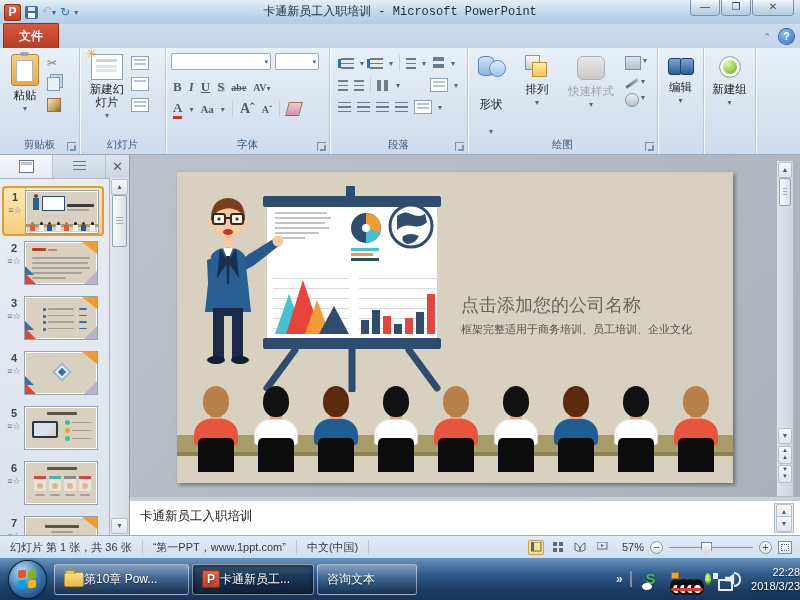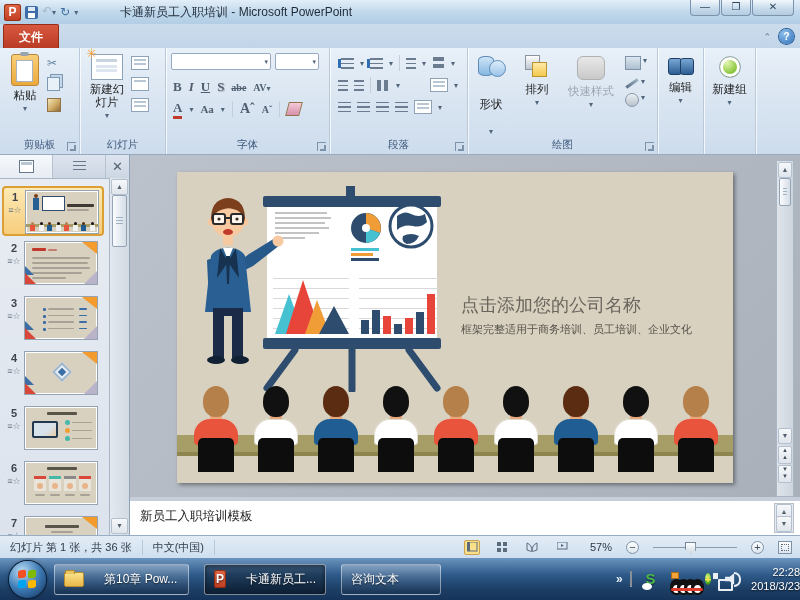--- a/index.html
+++ b/index.html
@@ -12,29 +12,29 @@
     background:linear-gradient(#e3eef8,#bed7eb 55%,#b2cde5);border-bottom:1px solid #a9c2d8;}
   .qat{position:absolute;left:4px;top:2px;display:flex;align-items:center;gap:4px;height:20px;}
   .ppticon{width:17px;height:17px;border-radius:3px;background:linear-gradient(#e06a4a,#c03c20);
     color:#fff;font-weight:bold;font-size:12px;text-align:center;line-height:17px;box-shadow:0 0 0 1px #933016 inset;}
   .saveicon{width:13px;height:13px;border-radius:2px;background:#3e6da8;position:relative;}
   .saveicon::before{content:"";position:absolute;left:3px;top:1px;width:7px;height:4px;background:#dfe8f2;}
   .saveicon::after{content:"";position:absolute;left:3px;bottom:1px;width:7px;height:5px;background:#fff;}
   .qglyph{font-size:12px;line-height:14px;}
   .undo{color:#a8b9c9;} .redo{color:#3f6f9f;} .qdrop{color:#51667c;font-size:8px;}
   .wintitle{position:absolute;left:120px;right:120px;top:0;height:24px;line-height:24px;
-    text-align:left;color:#1f2b38;font-size:12px;white-space:nowrap;overflow:hidden;}
+    text-align:center;color:#1f2b38;font-size:12px;white-space:nowrap;overflow:hidden;font-family:Liberation Mono, monospace;}
   .winbtns{position:absolute;right:6px;top:0;display:flex;}
   .winbtn{width:28px;height:15px;margin-left:1px;border:1px solid #7a93ac;border-top:none;
     border-radius:0 0 4px 4px;background:linear-gradient(#f2f7fc,#c6d9ea 60%,#b4cce1);
     color:#2e4860;font-size:10px;line-height:13px;text-align:center;}
   .winbtn.close{width:40px;}
   
   .tabrow{position:absolute;left:0;top:24px;width:800px;height:24px;
-    background:linear-gradient(#ccdcec,#c2d5e8);display:flex;align-items:center;padding-left:3px;box-sizing:border-box;}
+    background:linear-gradient(#ccdcec,#c2d5e8);display:flex;align-items:flex-end;padding-left:3px;box-sizing:border-box;}
   .filetab{background:linear-gradient(#d8583f,#b93a24);border:1px solid #962d18;border-bottom:none;
     color:#fff;font-weight:bold;padding:4px 15px 3px;border-radius:2px 2px 0 0;margin-right:8px;}
   .rtab{padding:4px 12px 3px;color:#1d3a5f;}
   .rtab.active{background:linear-gradient(#ffffff,#eef4fa);border:1px solid #b4c6d8;border-bottom:none;
     border-radius:2px 2px 0 0;color:#222;}
   .tabrow-right{position:absolute;right:6px;top:5px;display:flex;gap:8px;align-items:center;}
   .collapse{color:#5a7possible}{}
   .collapse{color:#5a7594;font-size:9px;}
   .helpbtn{width:15px;height:15px;border-radius:50%;background:radial-gradient(circle at 35% 30%,#8fc0ee,#2f6eb5);
     color:#fff;font-size:10px;font-weight:bold;text-align:center;line-height:15px;box-shadow:0 0 0 1px #2a5d96;}
@@ -134,44 +134,44 @@
   .person .chair{position:absolute;left:5px;top:52px;width:36px;height:34px;background:#0d0d0d;border-radius:5px 5px 0 0;}
   .vscroll{position:absolute;right:6px;top:5px;bottom:0;width:18px;background:linear-gradient(90deg,#dfe4ea,#cdd5de);border:1px solid #aab6c4;box-sizing:border-box;}
   .dbl{position:absolute;left:1px;right:1px;height:16px;text-align:center;font-size:6px;line-height:7px;color:#44505c;background:linear-gradient(#f6f8fa,#dfe5ec);border:1px solid #b4c0cd;border-radius:2px;}
   
   .notes{position:absolute;left:130px;top:497px;width:670px;height:38px;background:#fff;border-top:4px solid #c5ced9;box-sizing:border-box;}
   .notes-text{position:absolute;left:10px;top:7px;font-size:12.5px;color:#1a1a1a;}
   .nscroll{position:absolute;right:6px;top:2px;bottom:2px;width:18px;background:#e7ebf0;border:1px solid #b6c0cc;}
   
   .statusbar{position:absolute;left:0;top:535px;width:800px;height:23px;background:linear-gradient(#e2ecf6,#cfdfef);border-top:1px solid #98aec5;display:flex;align-items:center;font-size:11px;color:#2e3a46;box-sizing:border-box;}
   .sseg{padding:0 10px;border-right:1px solid #b7c6d6;height:15px;line-height:15px;}
-  .sbright{margin-left:auto;display:flex;align-items:center;gap:14px;padding-right:8px;}
+  .sbright{margin-left:auto;display:flex;align-items:center;gap:6px;padding-right:8px;}
   .vicon{width:16px;height:15px;display:flex;align-items:center;justify-content:center;border-radius:2px;}
   .vicon.active{background:#fbe08c;border:1px solid #caa34c;box-sizing:border-box;}
   .zbtn{width:13px;height:13px;border-radius:50%;border:1px solid #7e93a8;background:linear-gradient(#fdfefe,#dde6ee);
     color:#44505c;font-size:11px;line-height:11px;text-align:center;box-sizing:border-box;}
   .ztrack{position:relative;width:84px;height:13px;}
   .ztrack::before{content:"";position:absolute;left:0;right:0;top:6px;height:1px;background:#8b99a8;}
   .ztrack::after{content:"";position:absolute;left:50%;top:3px;width:1px;height:7px;background:#8b99a8;}
   .zthumb{position:absolute;left:32px;top:1px;width:9px;height:11px;background:linear-gradient(#fdfefe,#ccd6e0);border:1px solid #74879b;clip-path:polygon(0 0,100% 0,100% 60%,50% 100%,0 60%);}
   .fitbtn{width:14px;height:13px;border:1px solid #7e93a8;background:linear-gradient(#fdfefe,#dde6ee);position:relative;box-sizing:border-box;}
   .fitbtn::after{content:"";position:absolute;inset:2px;border:1px dotted #5a6b7c;}
   
   .taskbar{position:absolute;left:0;top:558px;width:800px;height:42px;
     background:linear-gradient(#6b94bd,#2e5a8a 40%,#1c3e64 75%,#16335a);display:flex;align-items:center;}
   .orb{position:relative;width:37px;height:37px;margin:0 8px 0 9px;border-radius:50%;
     background:radial-gradient(circle at 35% 28%,#b8dcf4,#3c79b4 50%,#123258);box-shadow:0 0 4px rgba(0,0,0,.5),0 0 0 1px #0c2742;}
   .orb i{position:absolute;width:8px;height:8px;border-radius:2px;}
   .orb i:nth-child(1){left:9px;top:9px;background:#f25022;transform:skewY(-6deg);}
   .orb i:nth-child(2){left:19px;top:9px;background:#7fba00;transform:skewY(-6deg);}
   .orb i:nth-child(3){left:9px;top:19px;background:#00a4ef;transform:skewY(-6deg);}
   .orb i:nth-child(4){left:19px;top:19px;background:#ffb900;transform:skewY(-6deg);}
-  .task{height:31px;margin-right:15px;border:1px solid rgba(255,255,255,.45);border-radius:3px;
+  .task{height:31px;margin-right:3px;border:1px solid rgba(255,255,255,.45);border-radius:3px;
     background:linear-gradient(rgba(255,255,255,.30),rgba(255,255,255,.10) 50%,rgba(0,0,0,.10));
-    color:#fff;font-size:12px;display:flex;align-items:center;gap:20px;padding:0 9px;box-sizing:border-box;
+    color:#fff;font-size:12px;display:flex;align-items:center;gap:0;padding:0 9px;box-sizing:border-box;
     text-shadow:0 1px 2px rgba(0,0,0,.7);white-space:nowrap;overflow:hidden;}
   .task.active{background:linear-gradient(rgba(0,0,0,.28),rgba(0,0,0,.42));box-shadow:inset 0 1px 5px rgba(0,0,0,.55);}
   .folderic{width:18px;height:13px;position:relative;background:linear-gradient(#fbe28a,#e8b84b);border:1px solid #b98c2e;border-radius:2px;}
   .folderic::before{content:"";position:absolute;left:0;top:-3px;width:8px;height:3px;background:#e8c55e;border:1px solid #b98c2e;border-bottom:none;border-radius:2px 2px 0 0;}
   .ppttask{width:18px;height:18px;border-radius:3px;background:linear-gradient(#e06a4a,#c03c20);color:#fff;
     font-weight:bold;font-size:12px;text-align:center;line-height:18px;box-shadow:0 0 0 1px #8e2d13 inset;}
   .tray{margin-left:auto;display:flex;align-items:center;gap:7px;padding-right:6px;}
   .tchev{color:#eaf2f9;font-size:12px;font-weight:bold;margin-top:-10px;}
   .kbic{width:17px;height:11px;background:#cdd2d8;border:1px solid #8a8f96;border-radius:2px;
     background-image:radial-gradient(#6e747b 1px,transparent 1px);background-size:4px 4px;background-position:2px 2px;}
@@ -699,29 +699,30 @@
     <div class="vscroll">
       <span class="sarrow" style="top:1px;">▲</span>
       <span class="sthumb" style="top:17px;height:26px;"></span>
       <span class="sarrow" style="bottom:52px;">▼</span>
       <span class="dbl" style="bottom:32px;">▲<br>▲</span>
       <span class="dbl" style="bottom:13px;">▼<br>▼</span>
     </div>
   </div>
 
   <div class="notes">
-    <div class="notes-text">新员工入职培训模板</div>
+    <div class="notes-text">卡通新员工入职培训</div>
     <div class="nscroll">
       <span class="sarrow" style="top:0;">▲</span>
       <span class="sarrow" style="bottom:0;">▼</span>
     </div>
   </div>
 
   <div class="statusbar">
     <div class="sseg">幻灯片 第 1 张，共 36 张</div>
+    <div class="sseg">“第一PPT，www.1ppt.com”</div>
     <div class="sseg">中文(中国)</div>
     <div class="sbright">
       <span class="vicon active">
         <svg width="11" height="10">
             <rect x="0" y="0" width="10" height="9" fill="none" stroke="#5a6b7c"></rect>
             <rect x="0" y="0" width="3" height="9" fill="#5a6b7c"></rect>
           </svg>
         </span>
       <span class="vicon">
         <svg width="11" height="10">

